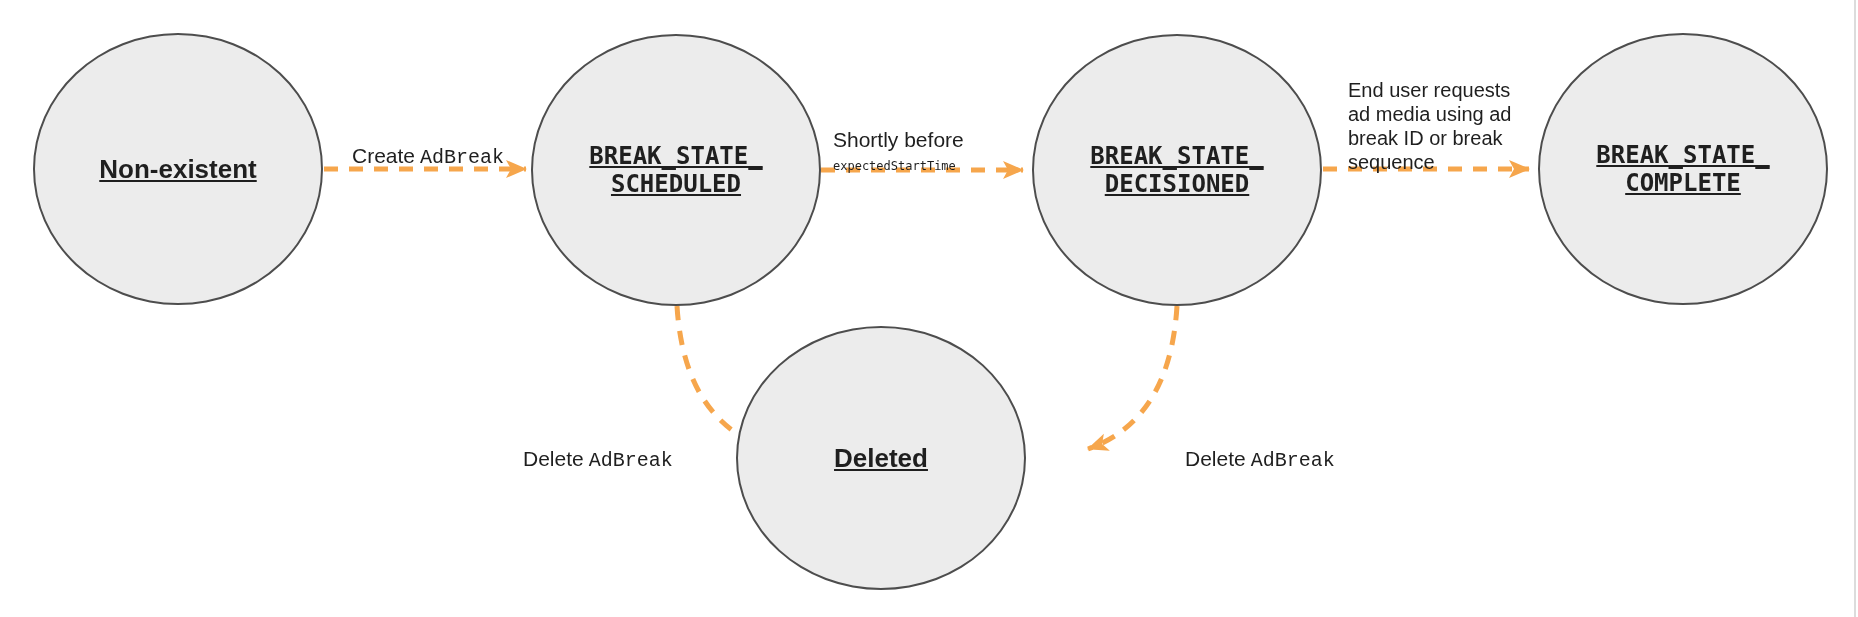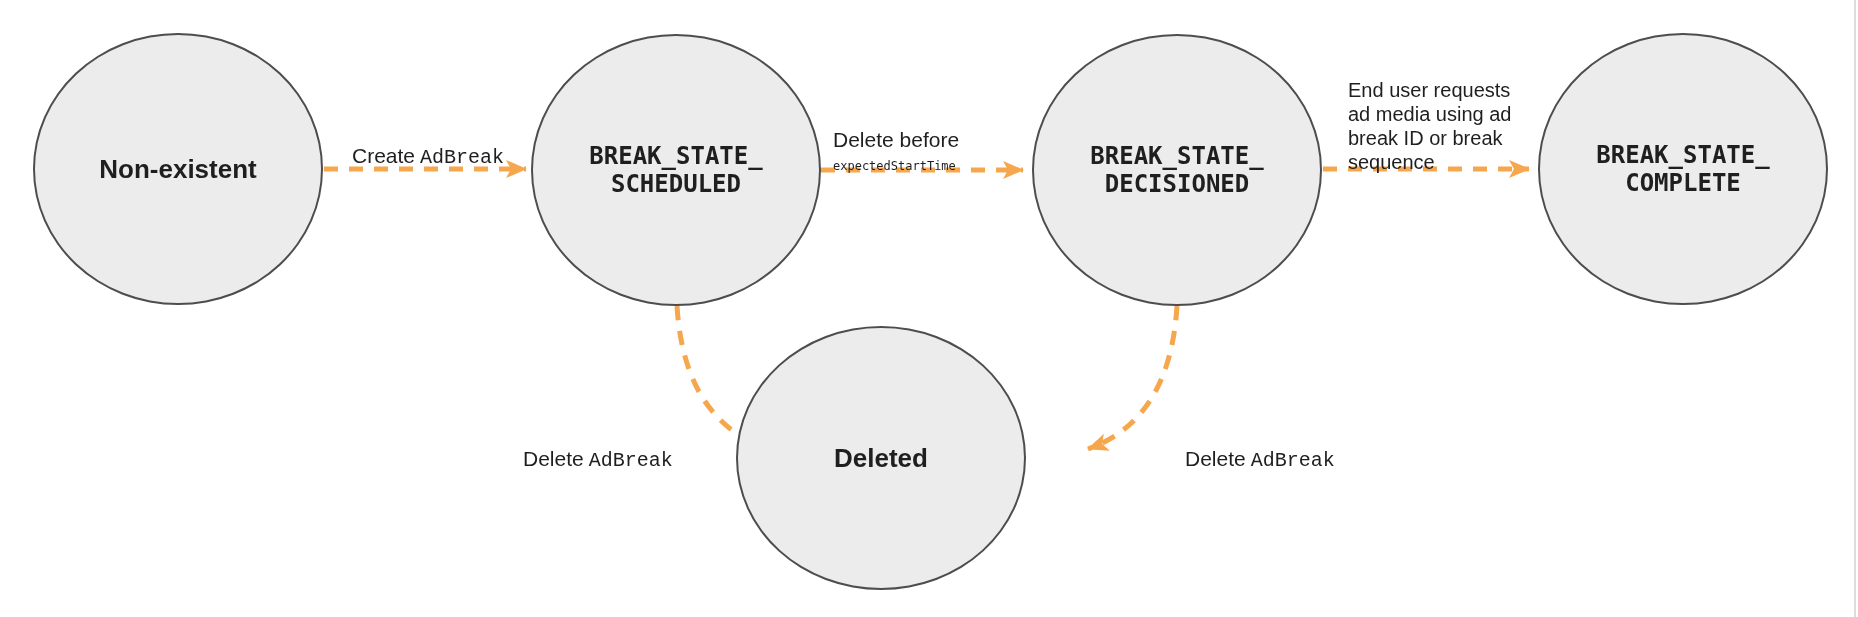--- a/index.html
+++ b/index.html
@@ -30,20 +30,21 @@
     position:absolute;
     box-sizing:border-box;
     background:var(--node_fill);
     border:2px solid var(--node_border);
     border-radius:50%;
     display:flex;
     flex-direction:column;
     align-items:center;
     justify-content:center;
     text-align:right;
+    text-decoration:underline;
   }
   .node-title{
     font-family:"Liberation Sans",sans-serif;
     font-weight:bold;
     font-size:26px;
     line-height:30px;
     color:var(--text);
   }
   .node-code-line{
     font-family:"DejaVu Sans Mono",monospace;
@@ -118,21 +119,21 @@
 
   <div class="node" style="left:736px;top:326px;width:290px;height:264px;">
     <span class="node-title">Deleted</span>
   </div>
 
   <div class="edge-label" style="left:352px;top:102px;">
     <span>Create</span><span class="code-inline">AdBreak</span>
   </div>
 
   <div class="edge-label" style="left:833px;top:86px;">
-    <div>Delete before</div>
+    <div>Shortly before</div>
     <div class="code-line">expectedStartTime</div>
   </div>
 
   <div class="edge-label multiline" style="left:1348px;top:38px;">
     <div class="lbl-line">End user requests</div>
     <div class="lbl-line">ad media using ad</div>
     <div class="lbl-line">break ID or break</div>
     <div class="lbl-line">sequence</div>
   </div>
 

